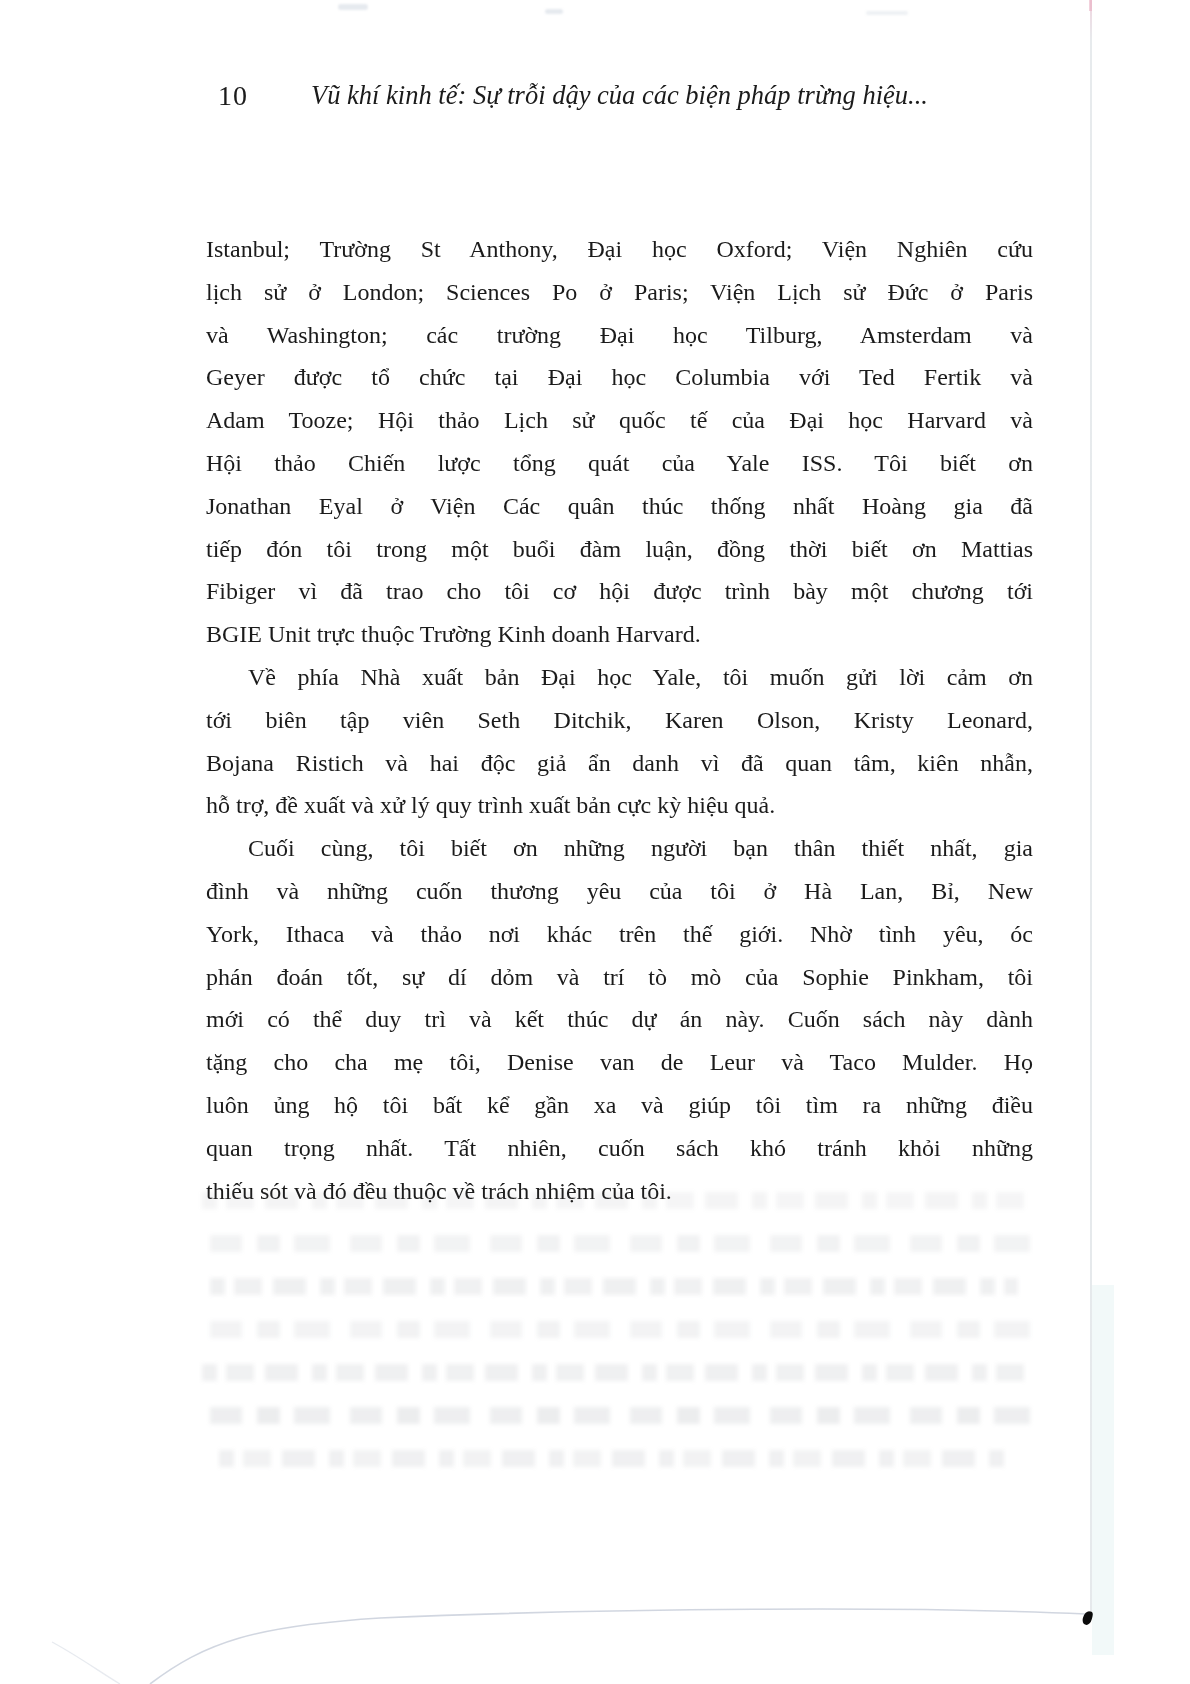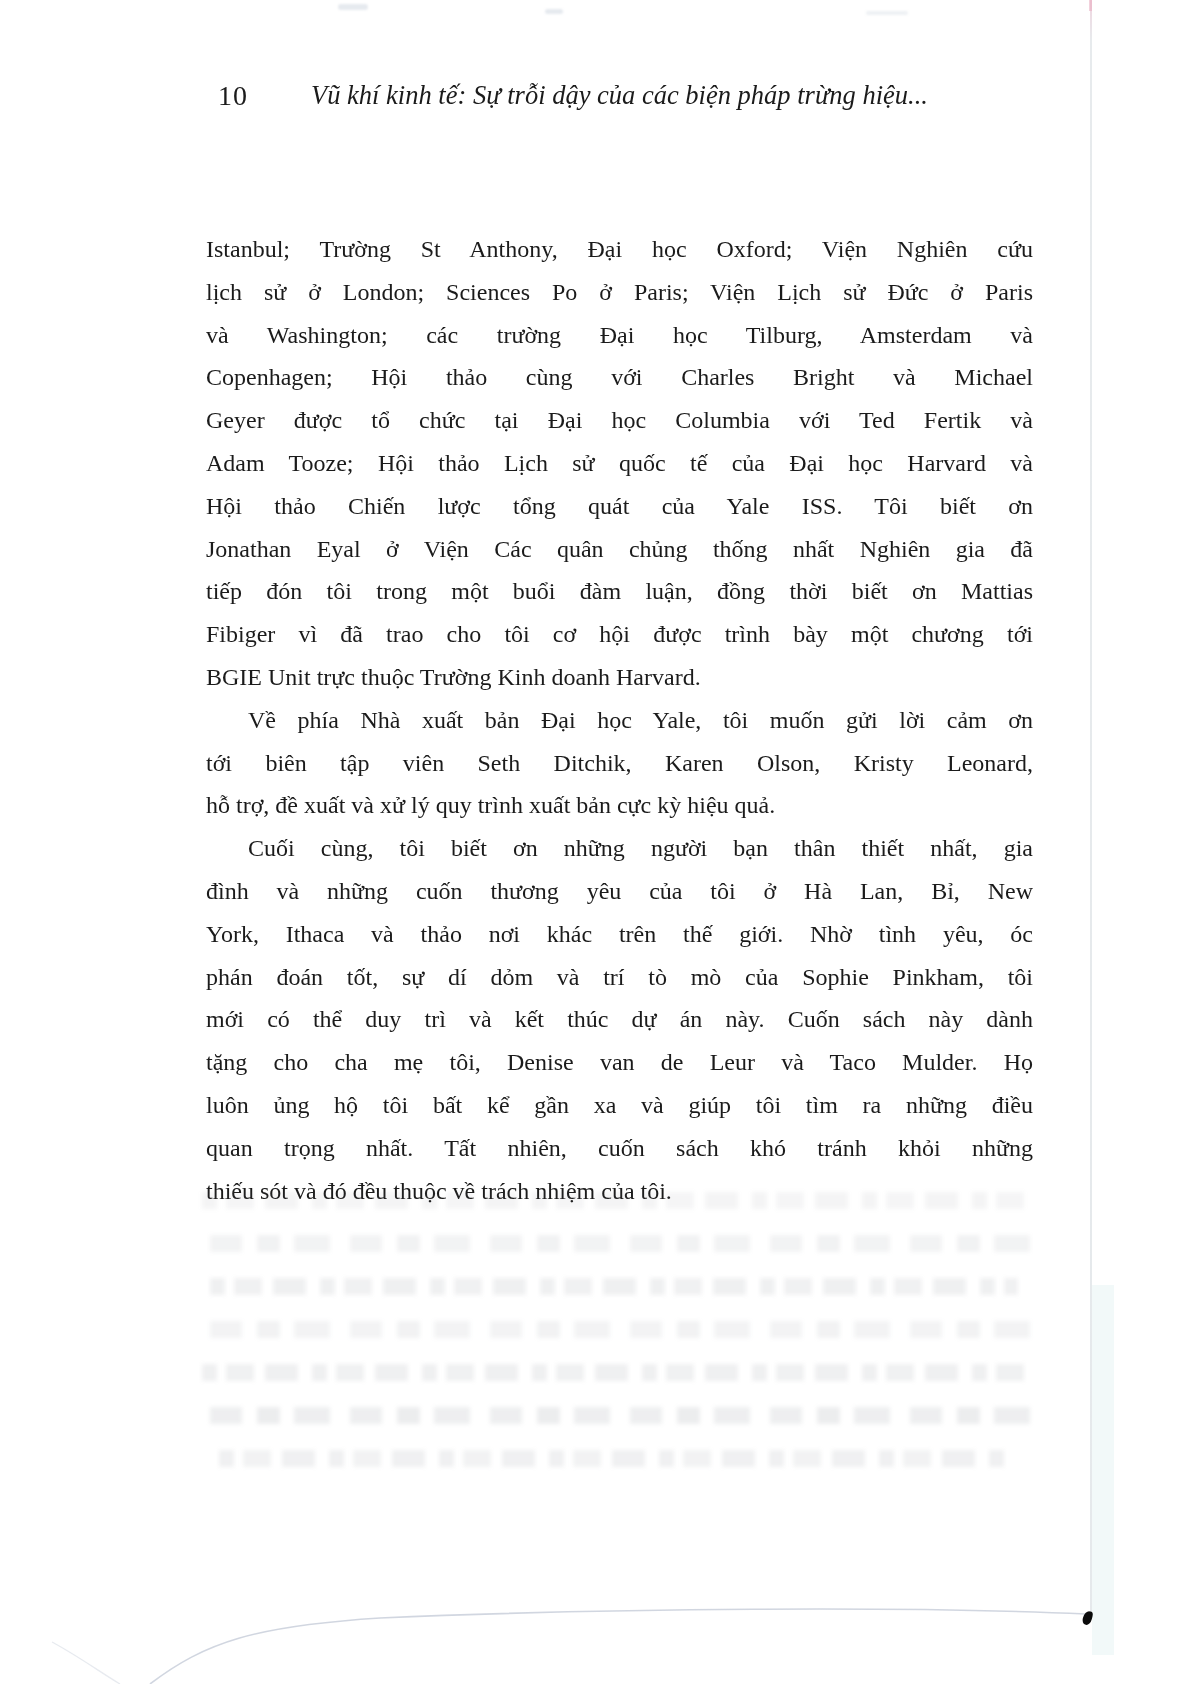--- a/index.html
+++ b/index.html
@@ -161,32 +161,32 @@
   <div class="running-head">
     <span class="page-number">10</span>
     <span class="running-title">Vũ khí kinh tế: Sự trỗi dậy của các biện pháp trừng hiệu...</span>
   </div>
 
   <div class="body-text">
       <div class="paragraph">
         <div class="line">Istanbul; Trường St Anthony, Đại học Oxford; Viện Nghiên cứu</div>
         <div class="line">lịch sử ở London; Sciences Po ở Paris; Viện Lịch sử Đức ở Paris</div>
         <div class="line">và Washington; các trường Đại học Tilburg, Amsterdam và</div>
-        <div class="line">Copenhagen; Hội thảo cùng với Charles Bright và Michael</div>
         <div class="line">Geyer được tổ chức tại Đại học Columbia với Ted Fertik và</div>
         <div class="line">Adam Tooze; Hội thảo Lịch sử quốc tế của Đại học Harvard và</div>
         <div class="line">Hội thảo Chiến lược tổng quát của Yale ISS. Tôi biết ơn</div>
-        <div class="line">Jonathan Eyal ở Viện Các quân chủng thống nhất Nghiên gia đã</div>
+        <div class="line">Jonathan Eyal ở Viện Các quân thúc thống nhất Hoàng gia đã</div>
         <div class="line">tiếp đón tôi trong một buổi đàm luận, đồng thời biết ơn Mattias</div>
         <div class="line">Fibiger vì đã trao cho tôi cơ hội được trình bày một chương tới</div>
         <div class="line lastline">BGIE Unit trực thuộc Trường Kinh doanh Harvard.</div>
       </div>
       <div class="paragraph">
         <div class="line indent">Về phía Nhà xuất bản Đại học Yale, tôi muốn gửi lời cảm ơn</div>
         <div class="line">tới biên tập viên Seth Ditchik, Karen Olson, Kristy Leonard,</div>
+        <div class="line">Bojana Ristich và hai độc giả ẩn danh vì đã quan tâm, kiên nhẫn,</div>
         <div class="line lastline">hỗ trợ, đề xuất và xử lý quy trình xuất bản cực kỳ hiệu quả.</div>
       </div>
       <div class="paragraph">
         <div class="line indent">Cuối cùng, tôi biết ơn những người bạn thân thiết nhất, gia</div>
         <div class="line">đình và những cuốn thương yêu của tôi ở Hà Lan, Bỉ, New</div>
         <div class="line">York, Ithaca và thảo nơi khác trên thế giới. Nhờ tình yêu, óc</div>
         <div class="line">phán đoán tốt, sự dí dỏm và trí tò mò của Sophie Pinkham, tôi</div>
         <div class="line">mới có thể duy trì và kết thúc dự án này. Cuốn sách này dành</div>
         <div class="line">tặng cho cha mẹ tôi, Denise van de Leur và Taco Mulder. Họ</div>
         <div class="line">luôn ủng hộ tôi bất kể gần xa và giúp tôi tìm ra những điều</div>

